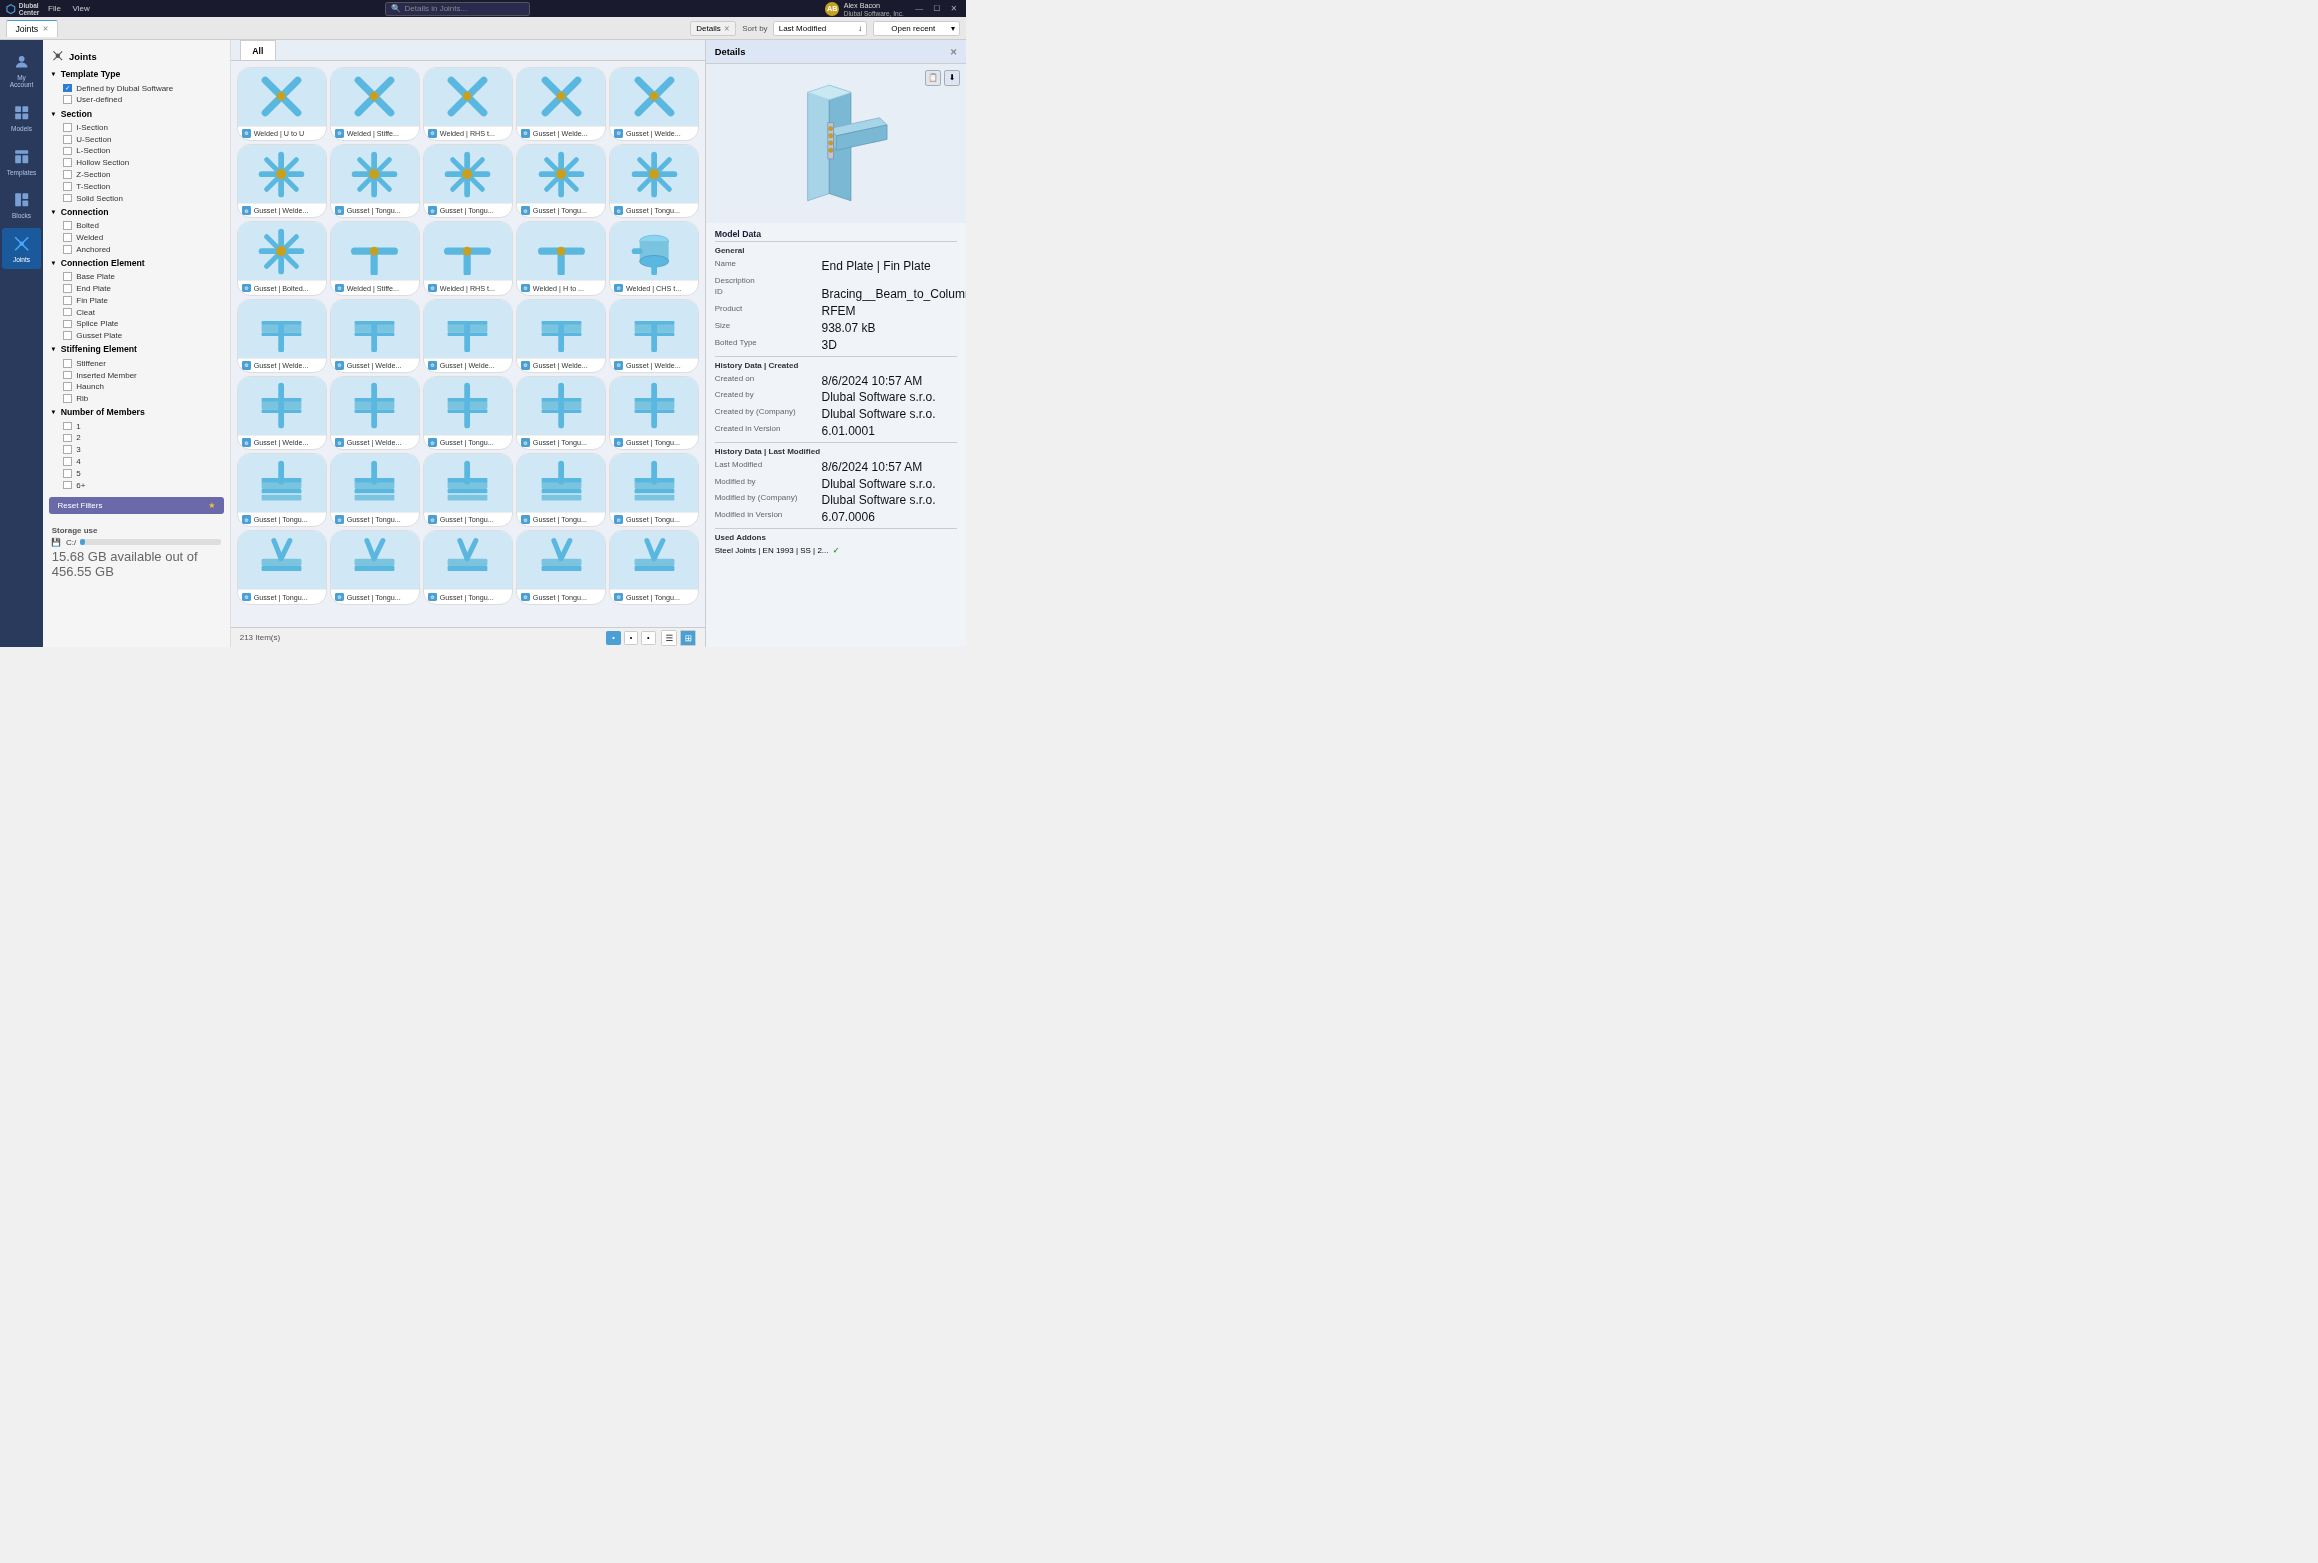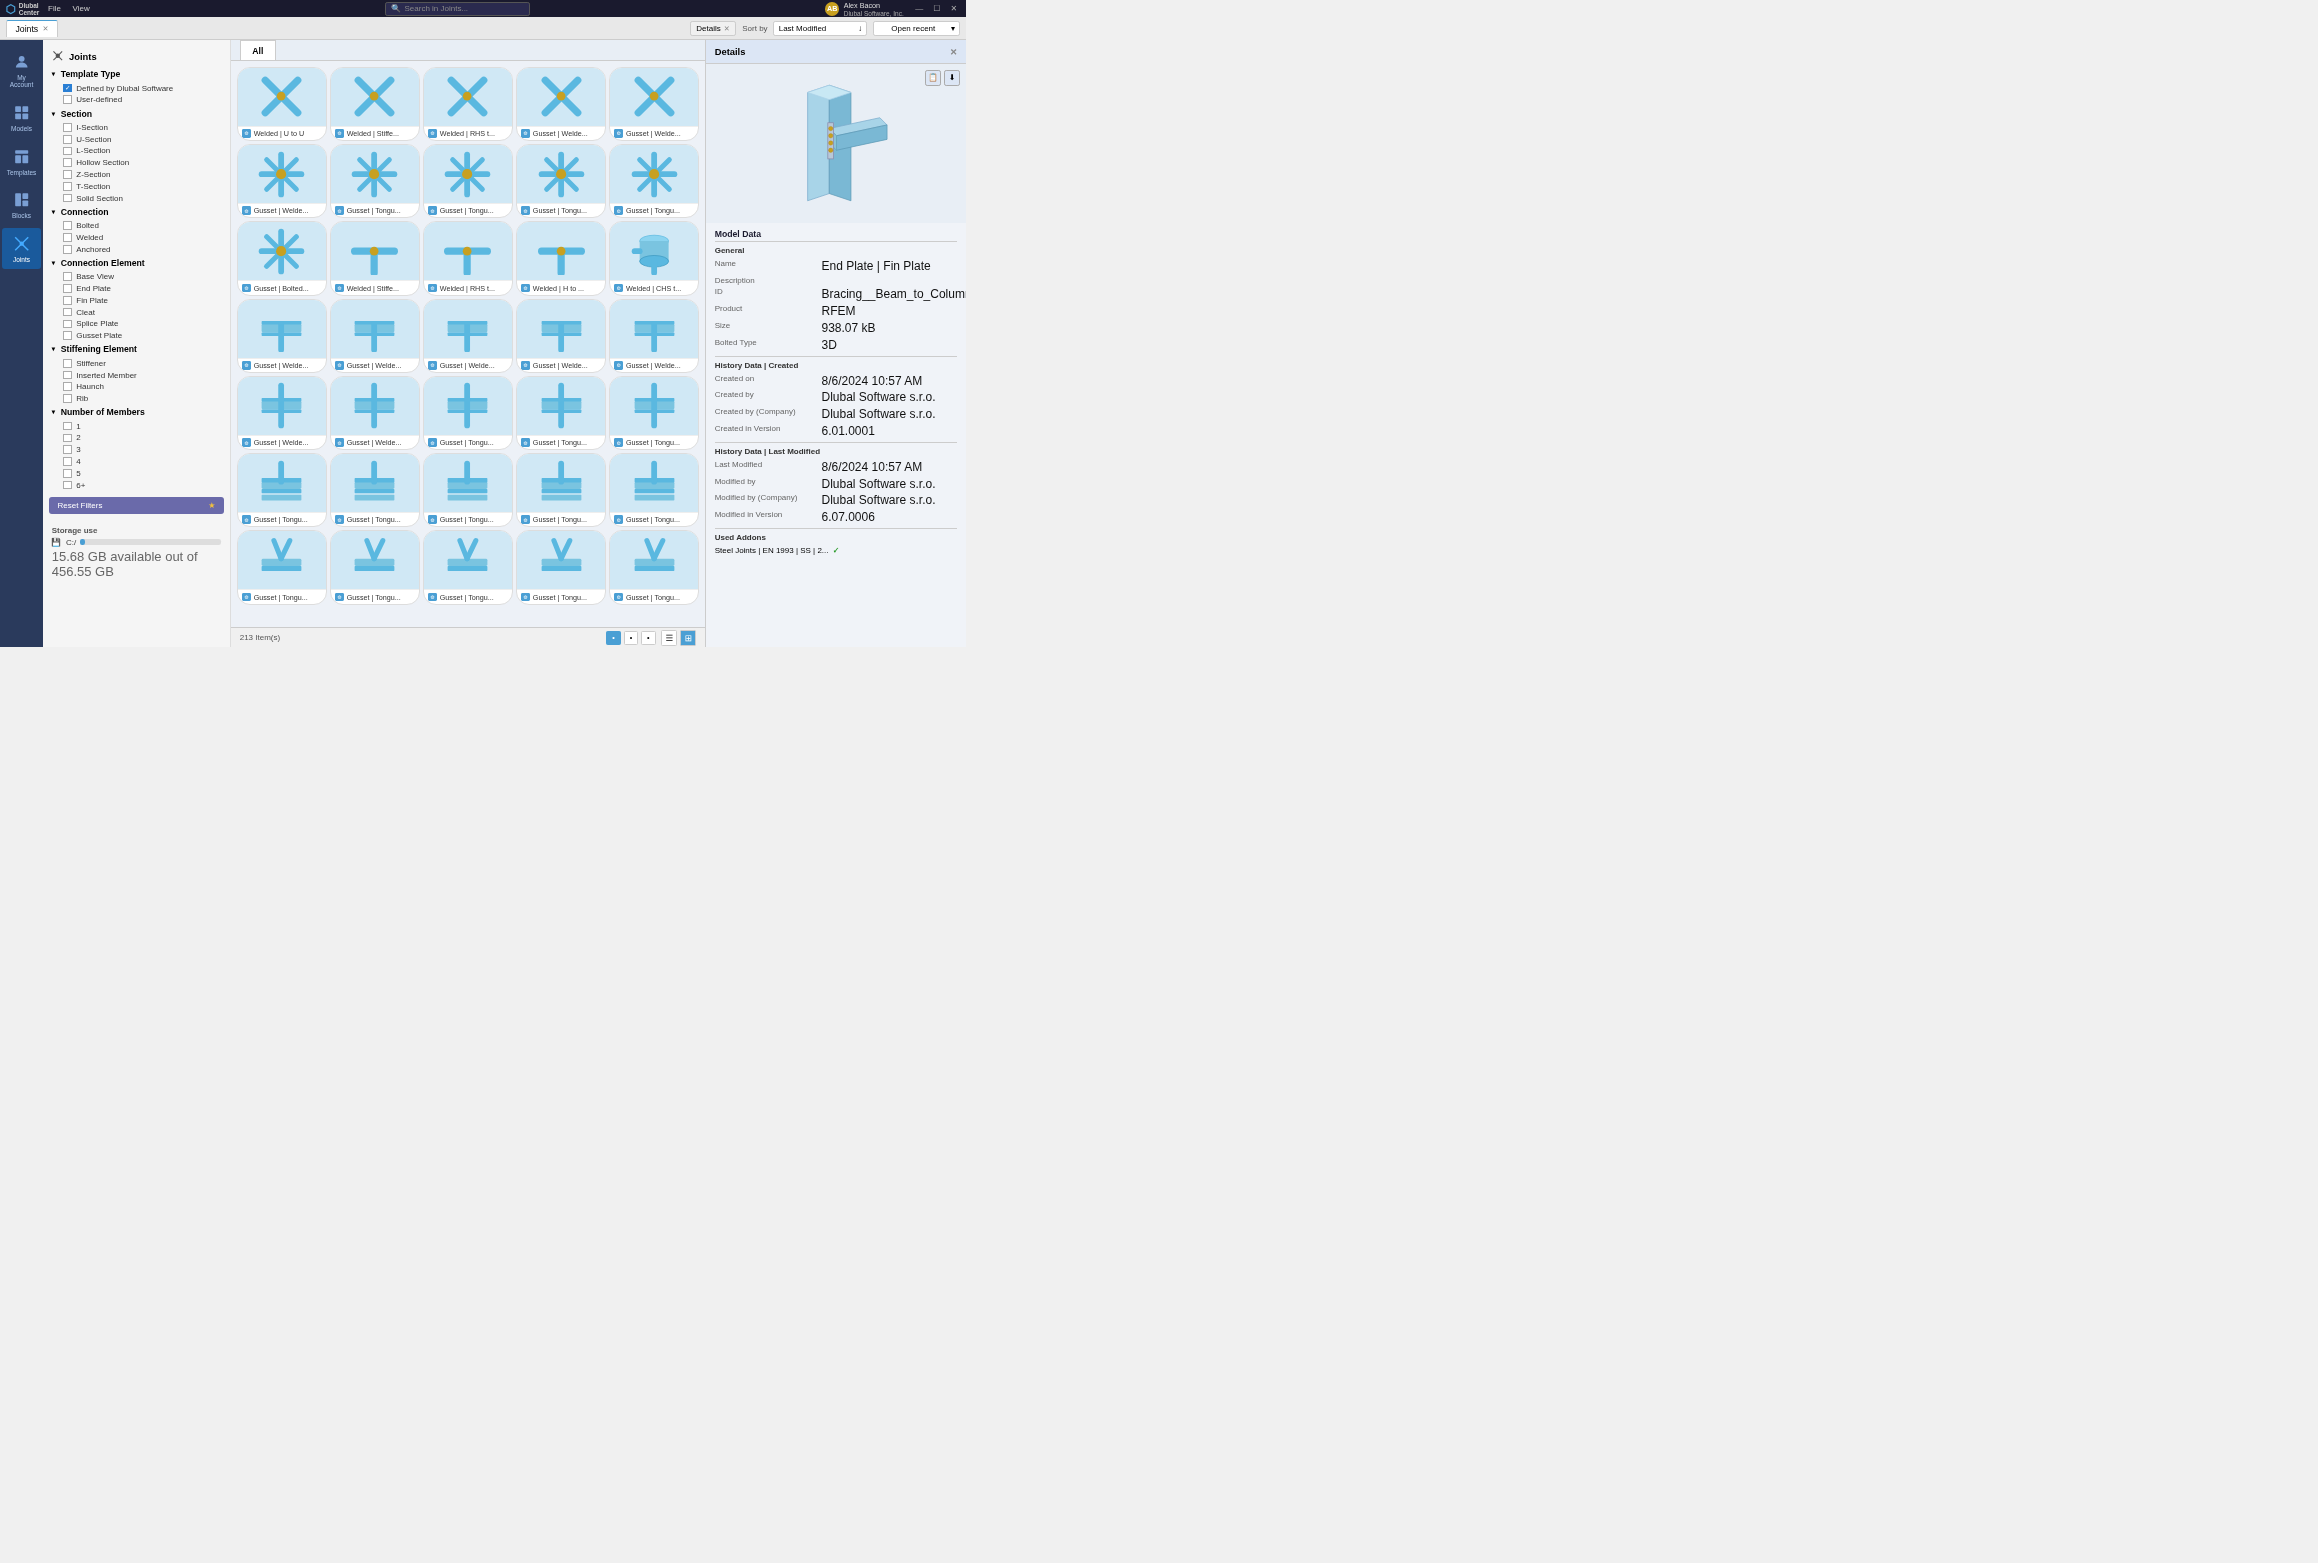--- a/index.html
+++ b/index.html
@@ -145,21 +145,21 @@
     <span style="color:#4a9fd4;font-size:11.6px;">⬡</span>
     <span style="font-size:6.5px;line-height:1.1;color:#ccc;">Dlubal<br>Center</span>
   </div>
   <div class="top-bar-menu">
     <span>File</span>
     <span>View</span>
   </div>
   <div class="top-bar-search">
     <div class="search-box">
       <span style="color:#888;">🔍</span>
-      <span style="color:#888;font-size:8px;">Search in Joints...</span>
+      <span style="color:#888;font-size:8px;">Details in Joints...</span>
     </div>
   </div>
   <div class="top-bar-user">
     <div class="user-avatar">AB</div>
     <div style="display:flex;flex-direction:column;">
       <span style="font-size:7.2px;color:#ddd;">Alex Bacon</span>
       <span style="font-size:6.5px;color:#aaa;">Dlubal Software, Inc.</span>
     </div>
   </div>
   <div class="top-bar-controls">
@@ -329,21 +329,21 @@
       </div>
     </div>
 
     <div class="filter-section">
       <div class="filter-section-header">
         <span class="chevron">▾</span>
         <span>Connection Element</span>
       </div>
       <div class="filter-item">
         <span class="checkbox-unchecked"></span>
-        <span class="filter-item-text">Base View</span>
+        <span class="filter-item-text">Base Plate</span>
       </div>
       <div class="filter-item">
         <span class="checkbox-unchecked"></span>
         <span class="filter-item-text">End Plate</span>
       </div>
       <div class="filter-item">
         <span class="checkbox-unchecked"></span>
         <span class="filter-item-text">Fin Plate</span>
       </div>
       <div class="filter-item">

